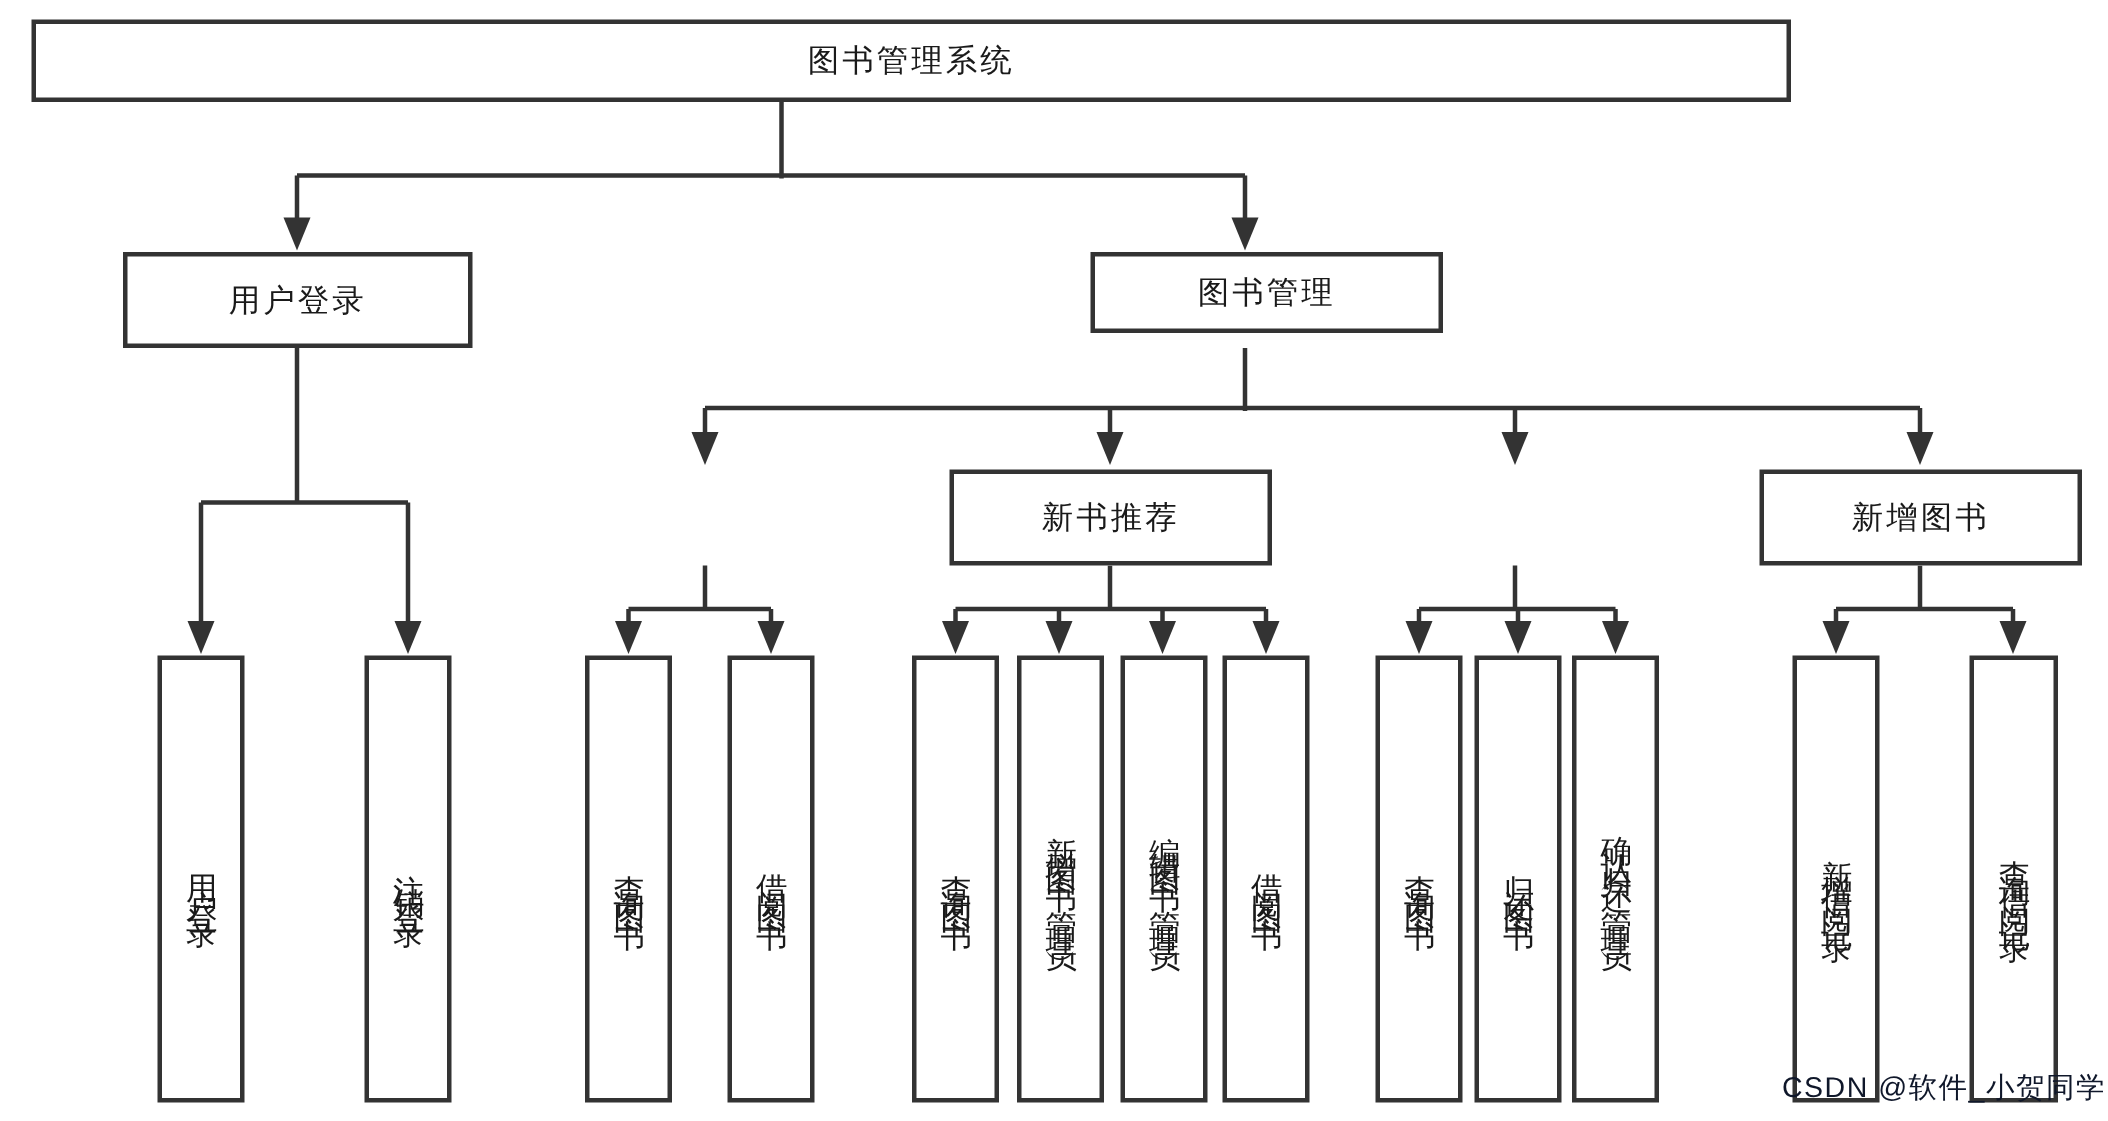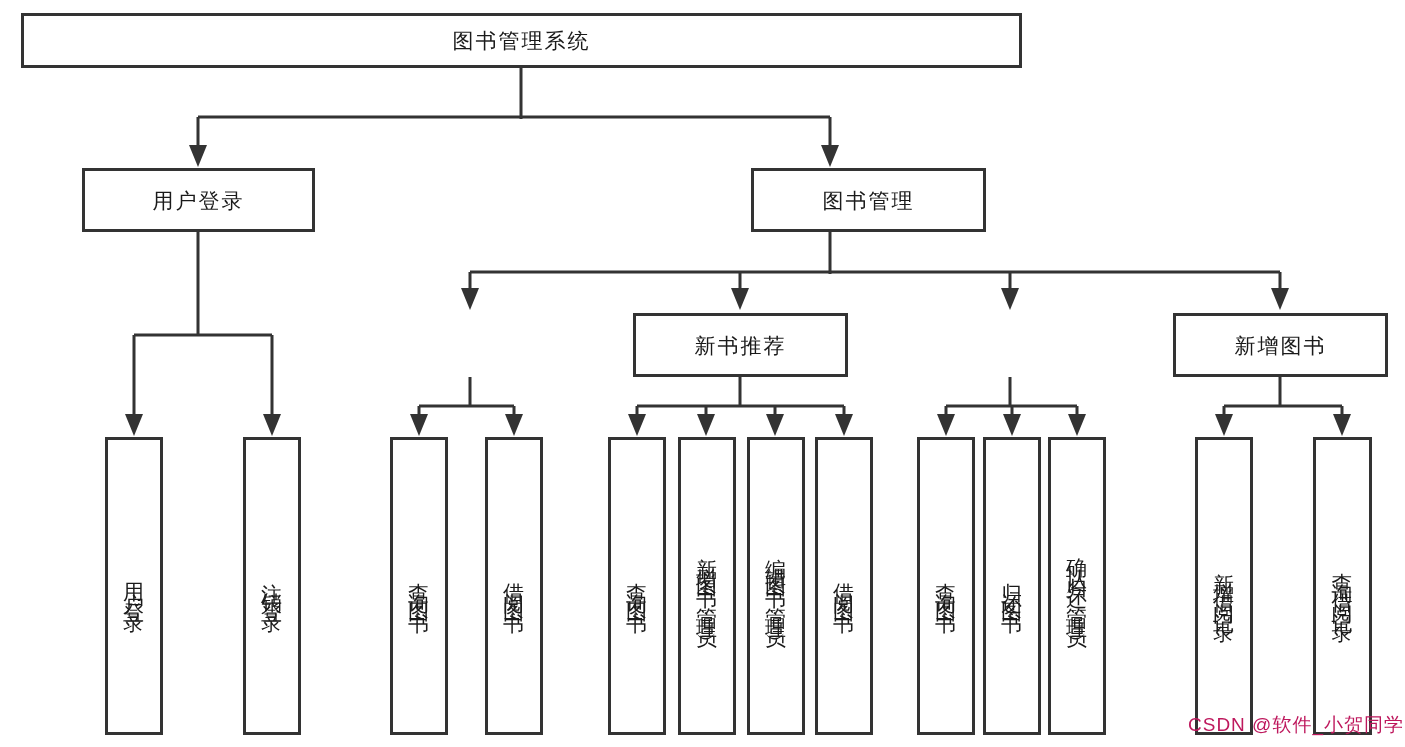--- a/index.html
+++ b/index.html
@@ -15,21 +15,21 @@
   }
   .vbox{
     position:absolute;box-sizing:border-box;border:3px solid #333333;background:#ffffff;
     top:437px;width:58px;height:298px;
     display:flex;align-items:center;justify-content:center;
     writing-mode:vertical-rl;line-height:1;
     font-size:21px;letter-spacing:10px;
   }
   .watermark{
     position:absolute;left:1188px;top:712px;
-    font-size:19px;color:#be185d;letter-spacing:1px;white-space:nowrap;text-align:right;
+    font-size:19px;color:#0f172a;letter-spacing:1px;white-space:nowrap;text-align:right;
   }
 </style>
 </head>
 <body>
 
 <div class="stage">
 
   <svg class="wires" width="1405" height="747" viewBox="0 0 1405 747">
 
     <path fill="none" stroke="#333333" stroke-width="3" d="M521,68V119 M198,117H830 M198,117V150 M830,117V150
@@ -56,24 +56,24 @@
       <polygon points="766,414 784,414 775,436"></polygon>
       <polygon points="835,414 853,414 844,436"></polygon>
       <polygon points="937,414 955,414 946,436"></polygon>
       <polygon points="1003,414 1021,414 1012,436"></polygon>
       <polygon points="1068,414 1086,414 1077,436"></polygon>
       <polygon points="1215,414 1233,414 1224,436"></polygon>
       <polygon points="1333,414 1351,414 1342,436"></polygon>
     </g>
   </svg>
 
-  <div class="hbox" style="left:21px;top:13px;width:1001px;height:55px">图书管理系统</div>
+  <div class="hbox" style="left:21px;top:13px;width:1173px;height:55px">图书管理系统</div>
 
   <div class="hbox" style="left:82px;top:168px;width:233px;height:64px">用户登录</div>
-  <div class="hbox" style="left:751px;top:168px;width:235px;height:64px">图书管理</div>
+  <div class="hbox" style="left:727px;top:168px;width:235px;height:54px">图书管理</div>
 
   <div class="hbox" style="left:633px;top:313px;width:215px;height:64px">新书推荐</div>
   <div class="hbox" style="left:1173px;top:313px;width:215px;height:64px">新增图书</div>
 
   <div class="vbox" style="left:105px">用户登录</div>
   <div class="vbox" style="left:243px">注销登录</div>
 
   <div class="vbox" style="left:390px">查询图书</div>
   <div class="vbox" style="left:485px">借阅图书</div>
 

